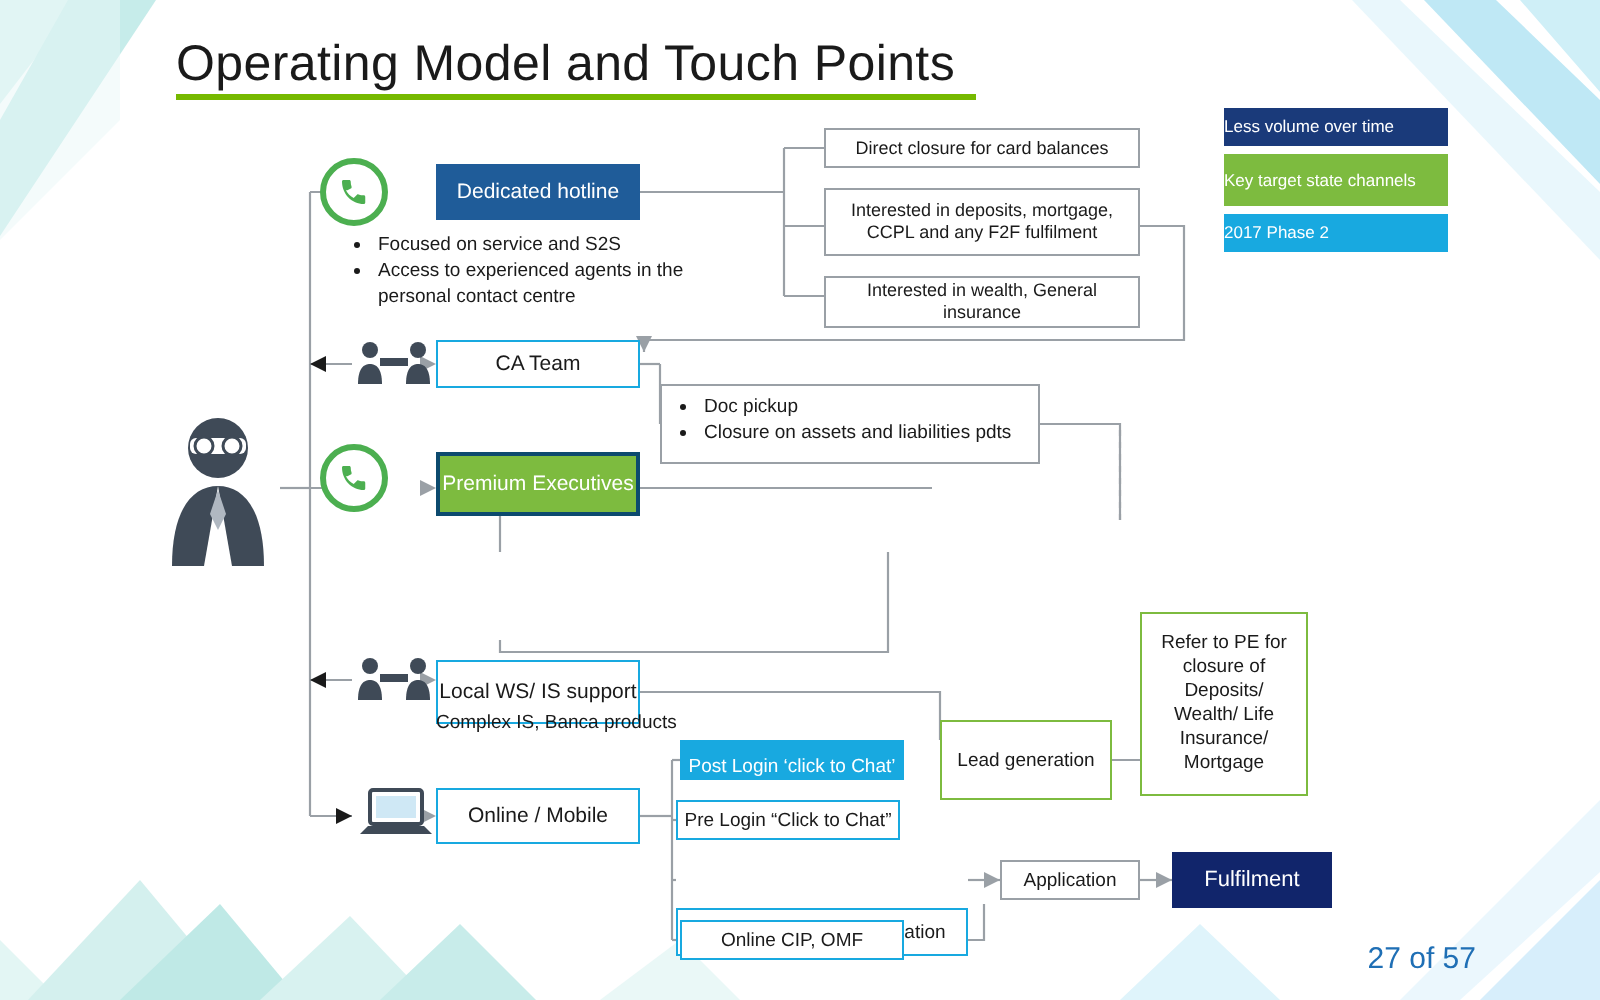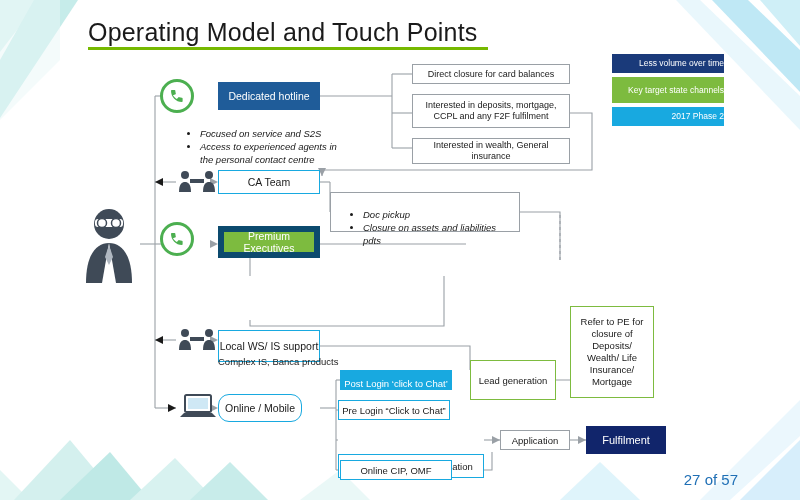--- a/index.html
+++ b/index.html
@@ -5,44 +5,44 @@
   html,body{margin:0;padding:0;}
   body{width:800px;height:500px;overflow:hidden;background:#ffffff;font-family:"Liberation Sans",sans-serif;}
   #slide{position:relative;width:800px;height:500px;background:#ffffff;overflow:hidden;}
 
   
   #title{position:absolute;left:88px;top:18px;font-size:25px;color:#1a1a1a;font-weight:normal;letter-spacing:0.2px;}
   #title-rule{position:absolute;left:88px;top:47px;width:400px;height:3px;background:#76b900;}
 
   
   .legend-box{position:absolute;width:112px;text-align:center;color:#ffffff;font-size:8.5px;line-height:11px;
-              display:flex;align-items:center;justify-content:flex-end;}
+              display:flex;align-items:center;justify-content:flex-start;}
   #legend1{left:612px;top:54px;height:19px;background:#1a3a7a;}
   #legend2{left:612px;top:77px;height:26px;background:#7dbb3f;}
   #legend3{left:612px;top:107px;height:19px;background:#18a9e0;}
 
   
   #person{position:absolute;left:78px;top:205px;width:62px;height:78px;}
 
   
   .box{position:absolute;box-sizing:border-box;display:flex;align-items:center;justify-content:center;text-align:center;}
   .ch-blue{background:#1f5c99;color:#ffffff;font-size:10.5px;border:1px solid #1f5c99;}
-  .ch-green{background:#7dbb3f;color:#ffffff;font-size:10.5px;border:6px solid #0c4a6e;}
+  .ch-green{background:#7dbb3f;color:#ffffff;font-size:10.5px;border:2px solid #0c4a6e;}
   .ch-outline{background:#ffffff;color:#1a1a1a;font-size:10.5px;border:1.5px solid #18a9e0;}
   .lbl-box{background:#ffffff;color:#1a1a1a;font-size:9px;border:1.2px solid #9aa0a6;padding:2px 4px;line-height:11px;}
   .chat-blue{background:#18a9e0;color:#ffffff;font-size:9.5px;border:1px solid #18a9e0;}
   .chat-outline{background:#ffffff;color:#1a1a1a;font-size:9.5px;border:1.3px solid #18a9e0;}
   .lead-box{background:#ffffff;color:#1a1a1a;font-size:9.5px;border:1.3px solid #7dbb3f;}
   .app-box{background:#ffffff;color:#1a1a1a;font-size:9.5px;border:1.3px solid #9aa0a6;}
   .ful-box{background:#11256b;color:#ffffff;font-size:11px;border:1px solid #11256b;}
   .refer-box{background:#ffffff;color:#1a1a1a;font-size:9.5px;border:1.3px solid #7dbb3f;line-height:12px;margin-top:44px;}
 
   
   .bullets{position:absolute;font-size:9.5px;color:#1a1a1a;line-height:13px;}
-  .bullets ul{margin:11px;padding-left:11px;list-style-type:disc;font-style:italic;}
+  .bullets ul{margin:0;padding-left:11px;list-style-type:disc;}
   .plain{position:absolute;font-size:9.5px;color:#1a1a1a;}
 
   
   .phone-circle{position:absolute;width:34px;height:34px;border-radius:50%;box-sizing:border-box;
                 display:flex;align-items:center;justify-content:center;background:#ffffff;}
   .pc-green{border:3px solid #4caf50;}
 
   
   #pagenum{position:absolute;right:62px;bottom:12px;color:#1f6fb5;font-size:15px;margin-left:23px;}
 
@@ -213,21 +213,21 @@
   </div>
 
   <div class="box ch-green" style="left:218px;top:226px;width:102px;height:32px;">
     <span>Premium Executives</span>
   </div>
 
   <div class="box ch-outline" style="left:218px;top:330px;width:102px;height:32px;">
     <span>Local WS/ IS support</span>
   </div>
 
-  <div class="box ch-outline" style="left:218px;top:394px;width:84px;height:28px;border-radius:11px;">
+  <div class="box ch-outline" style="left:218px;top:394px;width:102px;height:28px;">
     <span>Online / Mobile</span>
   </div>
 
   <div class="box lbl-box" style="left:412px;top:64px;width:158px;height:20px;">
     <span>Direct closure for card balances</span>
   </div>
   <div class="box lbl-box" style="left:412px;top:94px;width:158px;height:34px;">
     <span>Interested in deposits, mortgage, CCPL and any F2F fulfilment</span>
   </div>
   <div class="box lbl-box" style="left:412px;top:138px;width:158px;height:26px;">

